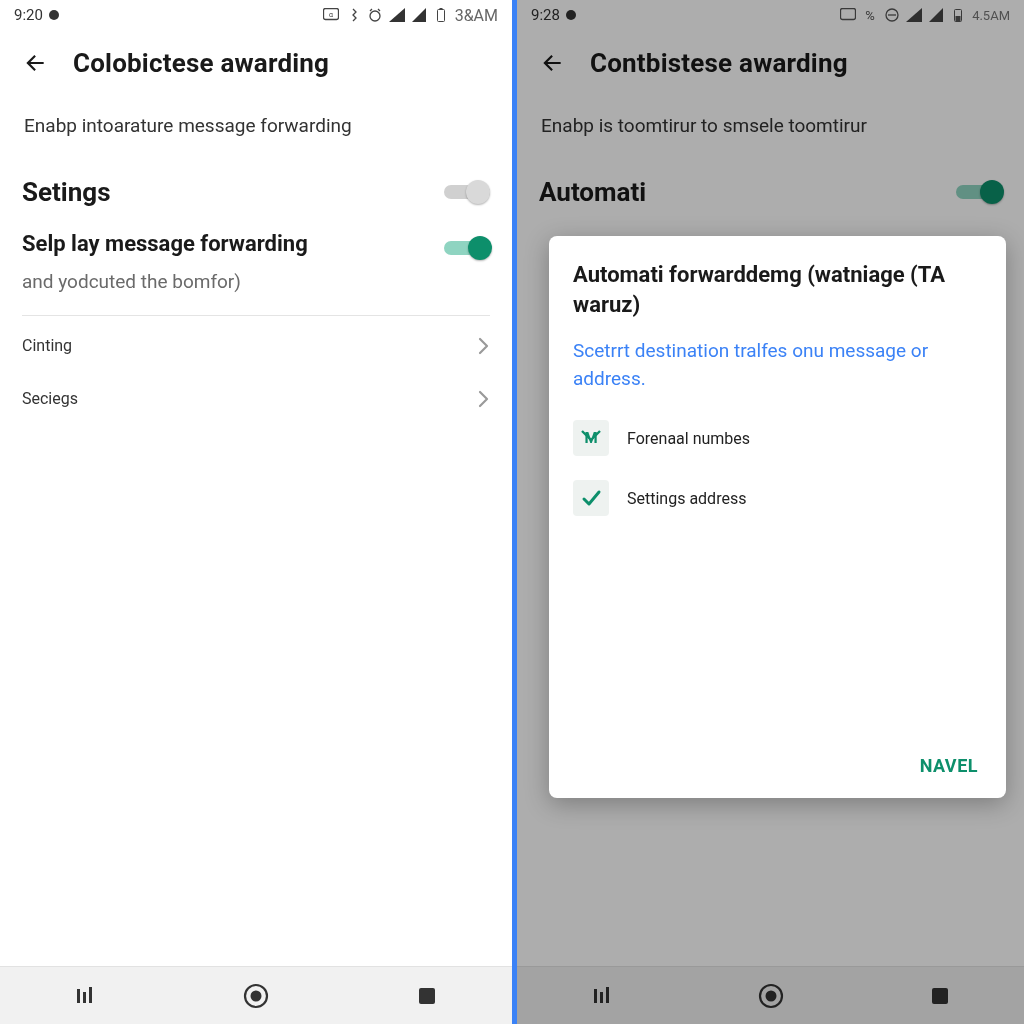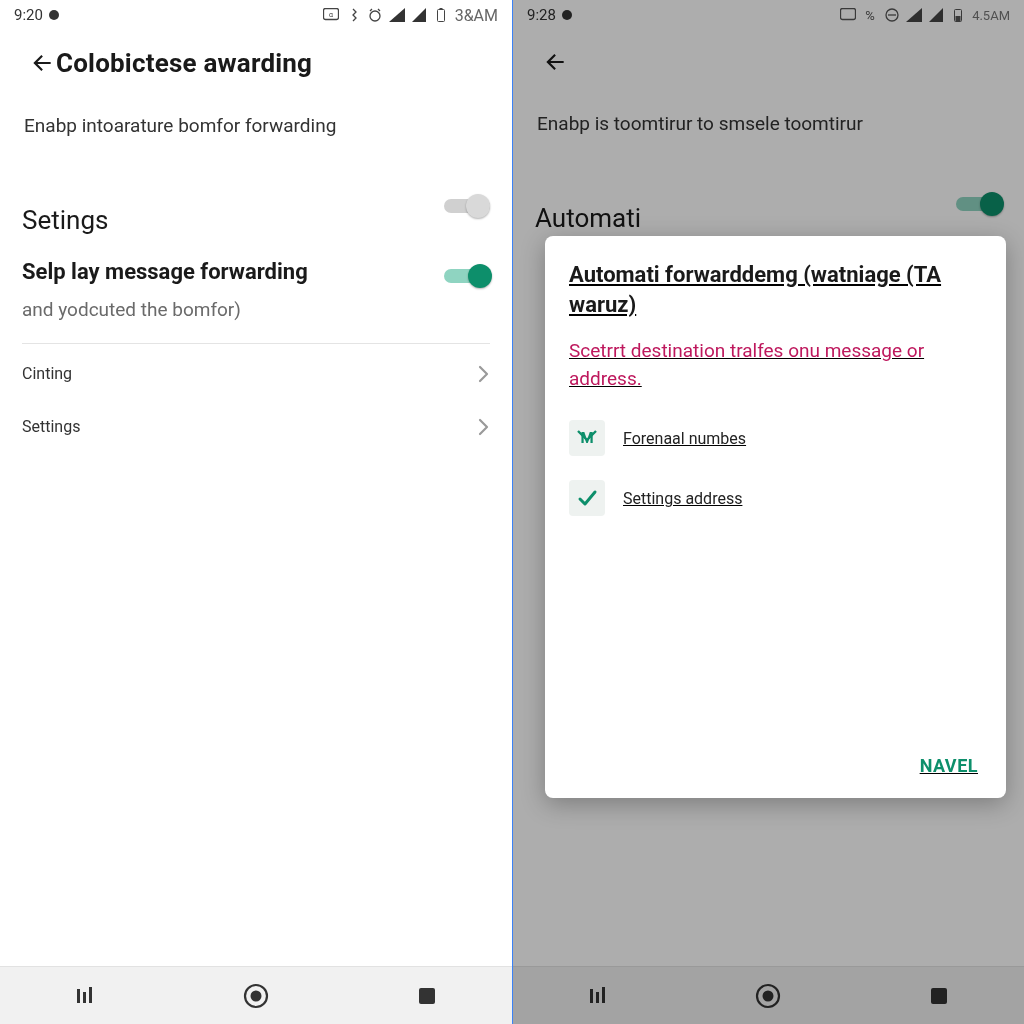--- a/index.html
+++ b/index.html
@@ -20,21 +20,21 @@
   .panel{
     width:var(--panel-w);
     height:1024px;
     background:#fff;
     position:relative;
     display:flex;
     flex-direction:column;
     overflow:hidden;
   }
   .panel.right{
-    border-left:1px solid #3b82f6;
+    border-left:5px solid #3b82f6;
   }
   .panel.right .scrim{
     position:absolute;inset:0;
     background:rgba(0,0,0,0.32);
     pointer-events:none;
   }
   
   .status{
     height:30px;
     display:flex;
@@ -43,35 +43,35 @@
     padding:0 14px;
     font-size:15px;
     color:#333;
     gap:28px;
   }
   .status .left,.status .right{display:flex;align-items:center;gap:6px;}
   .dot{width:10px;height:10px;border-radius:50%;background:#333;}
   .ico{width:16px;height:16px;display:inline-flex;align-items:center;justify-content:center;}
   
   .appbar{
-    display:flex;align-items:center;
-    padding:18px 18px 10px 28px;
+    display:flex;align-items:center;gap:24px;
+    padding:18px 18px 10px 21px;
   }
   .back{width:28px;height:28px;display:flex;align-items:center;justify-content:center;cursor:pointer;}
   .title{font-size:26px;font-weight:700;letter-spacing:0.2px;color:#1a1a1a;}
   
   .content{padding:10px 22px 0 22px;flex:1;}
   .desc{font-size:19px;color:#333;margin:16px 0 28px 2px;}
   .row{
     display:flex;align-items:center;justify-content:space-between;
     padding:12px 0;
   }
   .row.sep{border-bottom:1px solid #e4e4e4;}
   .row .label-wrap{display:flex;flex-direction:column;gap:14px;}
-  .section-title{font-size:26px;font-weight:400;color:#1a1a1a;margin-top:28px;}
+  .section-title{font-size:26px;font-weight:700;color:#1a1a1a;}
   .item-title{font-size:22px;font-weight:700;color:#1a1a1a;}
   .item-sub{font-size:19px;color:#6a6a6a;}
   .list-item{font-size:16px;color:#333;}
   .chev{color:#9a9a9a;font-size:22px;}
   
   .toggle{
     width:46px;height:26px;border-radius:13px;position:relative;
   }
   .toggle .track{position:absolute;top:6px;left:0;right:0;height:14px;border-radius:7px;}
   .toggle .thumb{position:absolute;top:1px;width:24px;height:24px;border-radius:50%;background:#fff;box-shadow:0 1px 2px rgba(0,0,0,0.3);}
@@ -89,24 +89,23 @@
   
   .dialog{
     position:absolute;
     left:32px;right:18px;
     top:236px;height:562px;
     background:#fff;border-radius:8px;
     box-shadow:0 6px 24px rgba(0,0,0,0.28);
     padding:24px 22px 14px 24px;
     display:flex;flex-direction:column;
     z-index:5;
-    text-decoration:underline;
   }
   .dlg-title{font-size:22px;font-weight:700;color:#1a1a1a;line-height:1.35;}
-  .dlg-body{font-size:19px;color:#be185d;margin:18px 0 16px 0;line-height:1.45;}
+  .dlg-body{font-size:19px;color:#3b82f6;margin:18px 0 16px 0;line-height:1.45;}
   .opt{
     display:flex;align-items:center;gap:18px;
     padding:12px 0;
   }
   .opt .chip{
     width:36px;height:36px;border-radius:4px;background:#eef2f0;
     display:flex;align-items:center;justify-content:center;
     font-weight:700;color:var(--accent);font-size:18px;
   }
   .opt .olabel{font-size:16px;color:#222;}
@@ -165,21 +164,21 @@
   <div class="appbar">
     <div class="back">
       <svg width="26" height="26" viewBox="0 0 24 24">
           <path d="M20 11H7.8l5-5-1.4-1.4L4 12l7.4 7.4 1.4-1.4-5-5H20z" fill="#1a1a1a"></path>
         </svg>
     </div>
     <div class="title">Colobictese awarding</div>
   </div>
 
   <div class="content">
-    <div class="desc">Enabp intoarature bomfor forwarding</div>
+    <div class="desc">Enabp intoarature message forwarding</div>
 
     <div class="row">
       <div class="section-title">Setings</div>
       <div class="toggle off">
         <div class="track"></div>
         <div class="thumb"></div>
       </div>
     </div>
 
     <div class="row sep" style="align-items:flex-start;padding-bottom:22px;">
@@ -196,21 +195,21 @@
     <div class="row" style="padding:20px 0;">
       <div class="list-item">Cinting</div>
       <div class="chev">
         <svg width="12" height="18" viewBox="0 0 12 18">
             <path d="M2 2 L9 9 L2 16" fill="none" stroke="#9a9a9a" stroke-width="2.2" stroke-linecap="round" stroke-linejoin="round"></path>
           </svg>
       </div>
     </div>
 
     <div class="row" style="padding:14px 0;">
-      <div class="list-item">Settings</div>
+      <div class="list-item">Seciegs</div>
       <div class="chev">
         <svg width="12" height="18" viewBox="0 0 12 18">
             <path d="M2 2 L9 9 L2 16" fill="none" stroke="#9a9a9a" stroke-width="2.2" stroke-linecap="round" stroke-linejoin="round"></path>
           </svg>
       </div>
     </div>
   </div>
 
   <div class="navbar">
     <div class="navbtn">
@@ -273,20 +272,21 @@
       <span style="font-size:13px;color:#777;">4.5AM</span>
     </div>
   </div>
 
   <div class="appbar">
     <div class="back">
       <svg width="26" height="26" viewBox="0 0 24 24">
           <path d="M20 11H7.8l5-5-1.4-1.4L4 12l7.4 7.4 1.4-1.4-5-5H20z" fill="#1a1a1a"></path>
         </svg>
     </div>
+    <div class="title">Contbistese awarding</div>
   </div>
 
   <div class="content">
     <div class="desc">Enabp is toomtirur to smsele toomtirur</div>
     <div class="row">
       <div class="section-title">Automati</div>
       <div class="toggle on">
         <div class="track"></div>
         <div class="thumb"></div>
       </div>

